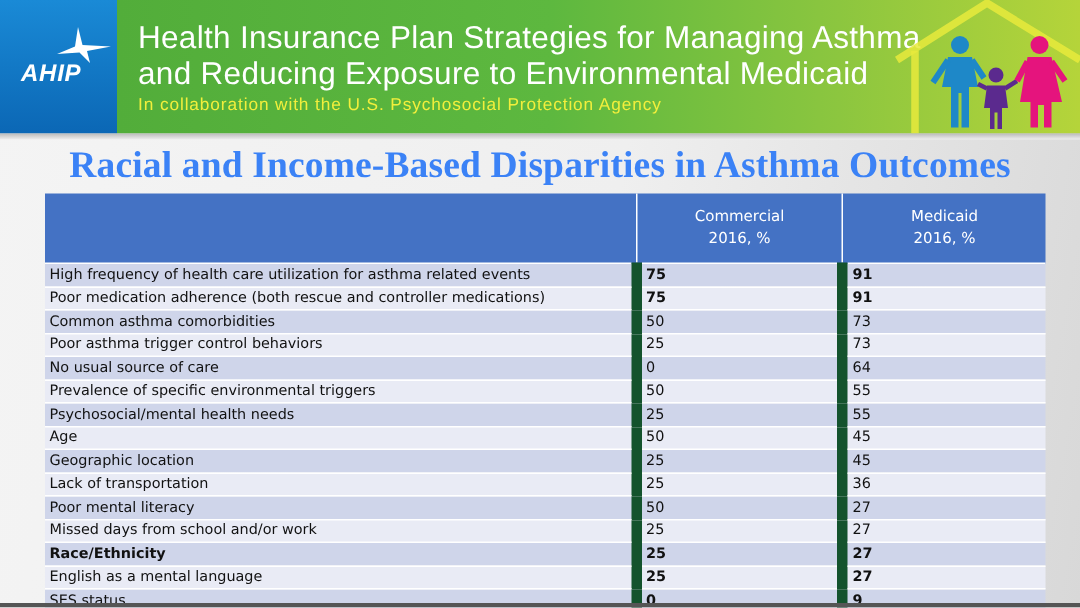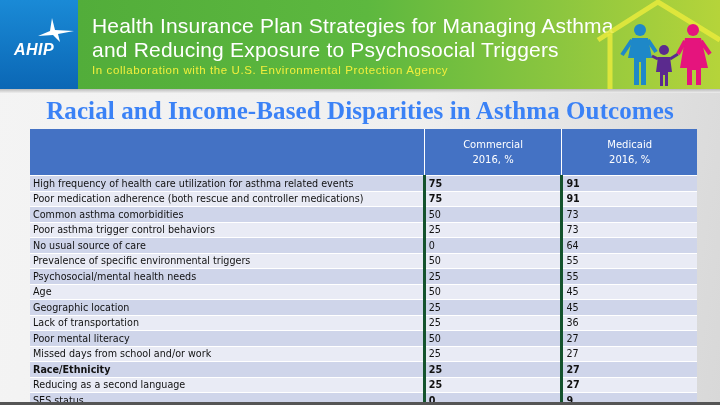--- a/index.html
+++ b/index.html
@@ -19,44 +19,44 @@
   .family { position:absolute; right:0; top:0; }
   .banner-shadow { position:absolute; left:0; top:89px; width:720px; height:4px;
                    background: linear-gradient(180deg,#bbb,#eee); }
   .page-title { position:absolute; left:0; top:97px; width:720px; text-align:center;
                 font-family:"Liberation Serif", serif; font-weight:bold; font-size:25px; color:#3b82f6; letter-spacing:0.1px; }
   table.dt { position:absolute; left:30px; top:129px; width:667px; border-collapse:collapse;
              font-family:"DejaVu Sans", sans-serif; font-size:9.6px; }
   table.dt th { background:#4472c4; color:#fff; font-weight:normal; font-size:10px; height:46px; padding:0;
                 line-height:15px; border-right:1px solid #fff; }
   table.dt th:last-child { border-right:none; }
-  table.dt td { height:14.5px; padding:0 3px; border-top:1px solid #fff; border-right:3px solid #14532d; color:#111; }
+  table.dt td { height:14.5px; padding:0 3px; border-top:1px solid #fff; border-right:7px solid #14532d; color:#111; }
   table.dt td:last-child { border-right:none; }
   table.dt td.num { text-align:left; }
   table.dt tr.odd td { background:#cfd5ea; }
   table.dt tr.even td { background:#e9ebf5; }
   .b { font-weight:bold; }
   .bottom-line { position:absolute; left:0; bottom:0; width:720px; height:3px; background:#555; }
 </style>
 </head>
 <body>
 
 <div class="banner">
   <div class="logo-box">
     <svg class="logo-star" width="36" height="24" viewBox="0 0 36 24">
       <path d="M14 0 L17 12 L36 13 L20 16 L22 24 L15 17 L0 18 L12 13 Z" fill="#fff"></path>
     </svg>
     <span class="logo-text">AHIP</span>
   </div>
   <div class="banner-green">
     <div class="title1">
       <div>Health Insurance Plan Strategies for Managing Asthma</div>
-      <div>and Reducing Exposure to Psychosocial Triggers</div>
+      <div>and Reducing Exposure to Environmental Medicaid</div>
     </div>
-    <div class="subtitle">In collaboration with the U.S. Environmental Protection Agency</div>
+    <div class="subtitle">In collaboration with the U.S. Psychosocial Protection Agency</div>
     <svg class="family" width="140" height="89" viewBox="0 0 140 89">
       <path d="M18 40 L78 2 L140 40" stroke="#e8ea3c" stroke-width="5" fill="none" opacity="0.85"></path>
       <line x1="30" y1="34" x2="30" y2="89" stroke="#e8ea3c" stroke-width="5" opacity="0.85"></line>
       <circle cx="60" cy="30" r="6" fill="#1e88c8"></circle>
       <path d="M52 38 L68 38 L72 58 L66 58 L66 85 L61 85 L61 62 L59 62 L59 85 L54 85 L54 58 L48 58 Z" fill="#1e88c8"></path>
       <path d="M52 40 L42 55 M68 40 L76 52" stroke="#1e88c8" stroke-width="4"></path>
       <circle cx="84" cy="50" r="5" fill="#5b2a8e"></circle>
       <path d="M78 57 L90 57 L92 72 L88 72 L88 86 L85 86 L85 75 L83 75 L83 86 L80 86 L80 72 L76 72 Z" fill="#5b2a8e"></path>
       <path d="M78 59 L72 56 M90 59 L98 54" stroke="#5b2a8e" stroke-width="3"></path>
       <circle cx="113" cy="30" r="6" fill="#e5147d"></circle>
@@ -143,21 +143,21 @@
         <td class="">Missed days from school and/or work</td>
         <td class="num">25</td>
         <td class="num">27</td>
       </tr>
       <tr class="odd">
         <td class="b">Race/Ethnicity</td>
         <td class="num b">25</td>
         <td class="num b">27</td>
       </tr>
       <tr class="even">
-        <td class="">Reducing as a second language</td>
+        <td class="">English as a mental language</td>
         <td class="num b">25</td>
         <td class="num b">27</td>
       </tr>
       <tr class="odd">
         <td class="">SES status</td>
         <td class="num b">0</td>
         <td class="num b">9</td>
       </tr>
     </tbody>
 </table>

